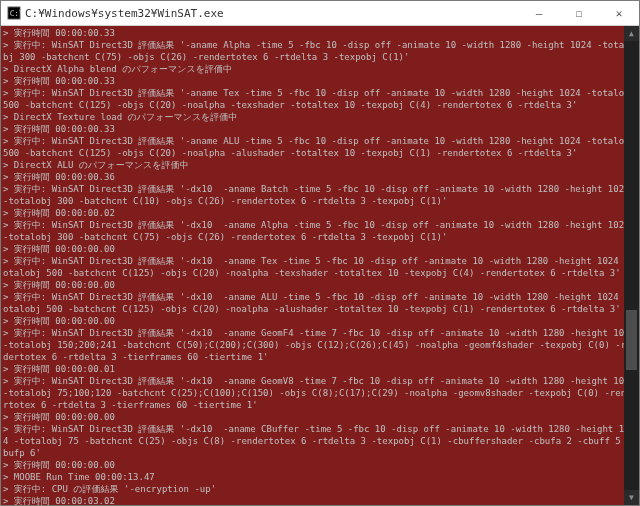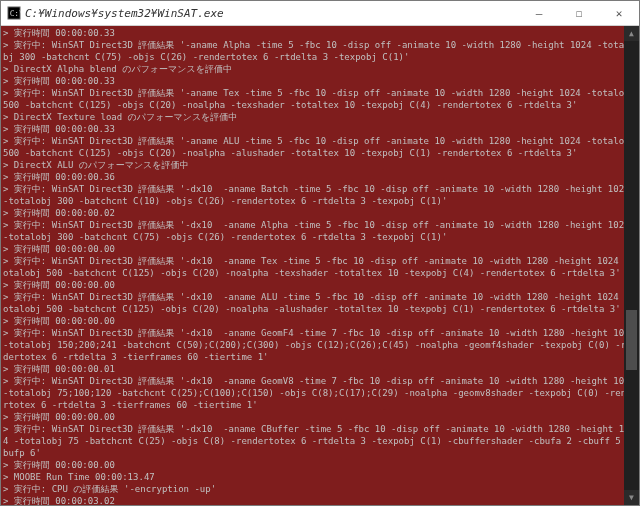--- a/index.html
+++ b/index.html
@@ -31,21 +31,20 @@
     position: relative;
   }
   .titlebar .icon {
     width: 14px;
     height: 14px;
     margin: 0 4px 0 6px;
     display: inline-block;
   }
   .titlebar .title-text {
     flex: 0 0 auto;
-    font-style: italic;
   }
   .titlebar .spacer { flex: 1; }
   .win-btn {
     width: 40px;
     height: 24px;
     display: flex;
     align-items: center;
     justify-content: center;
     color: #555;
     font-size: 11px;

